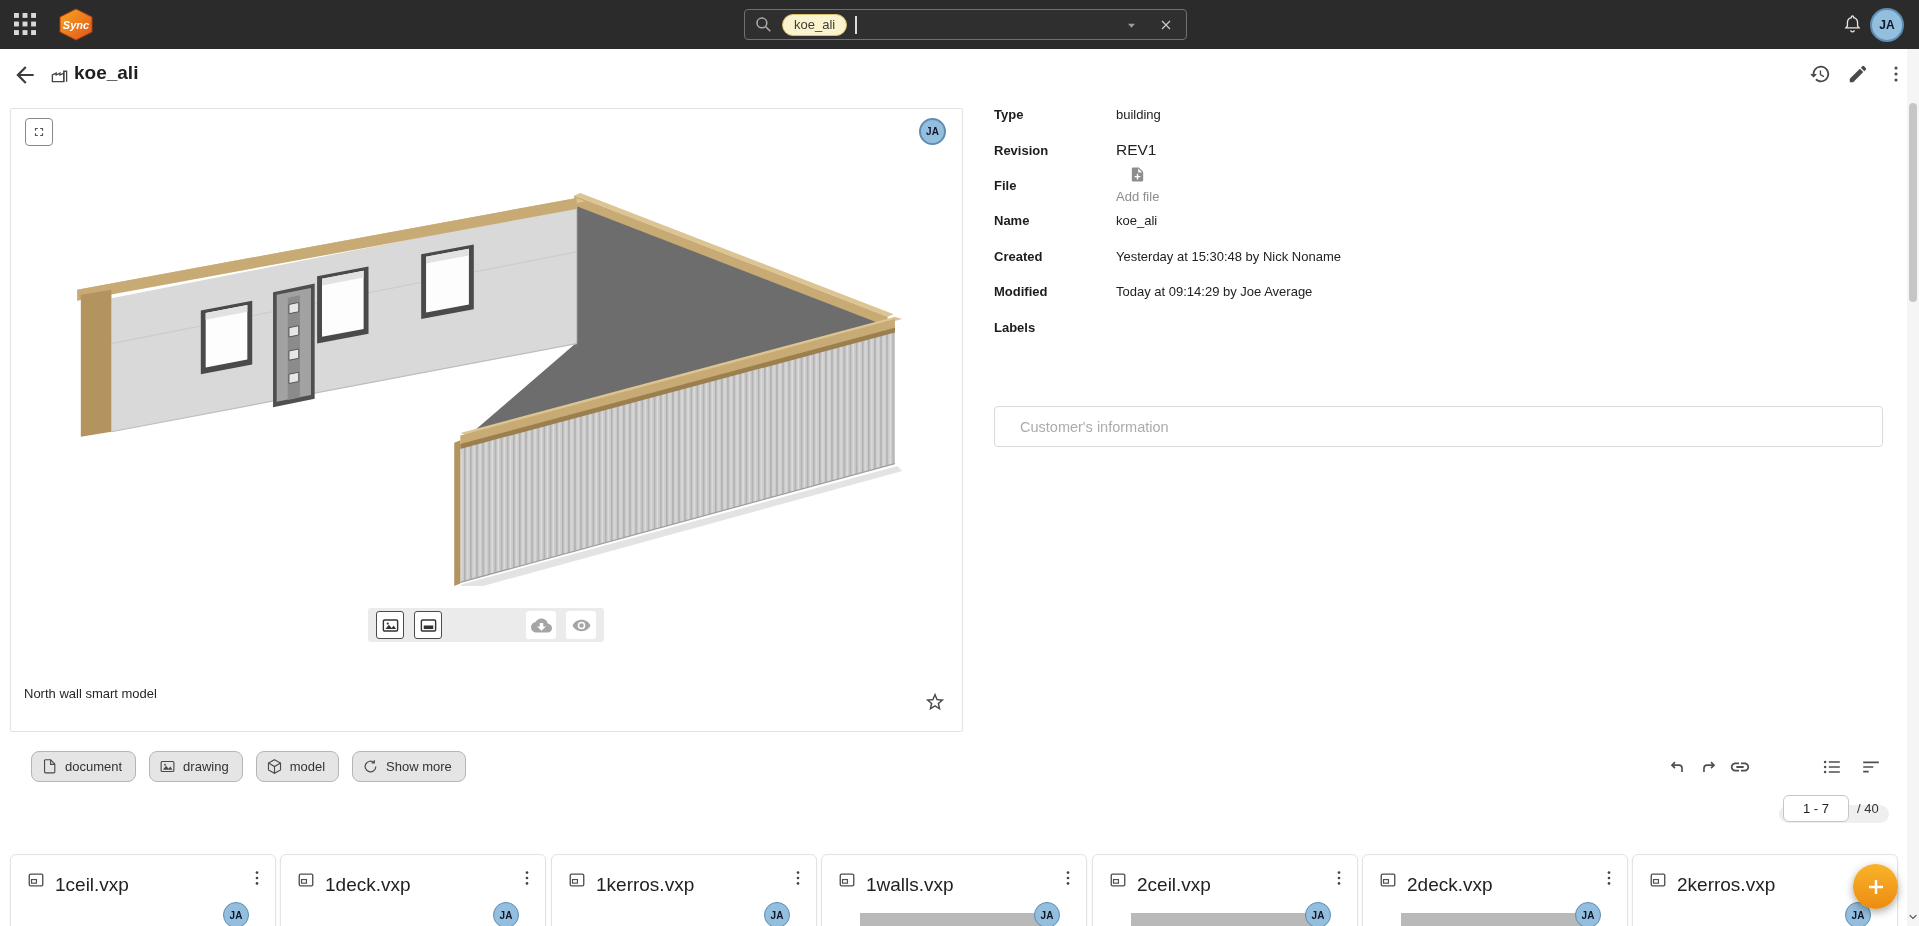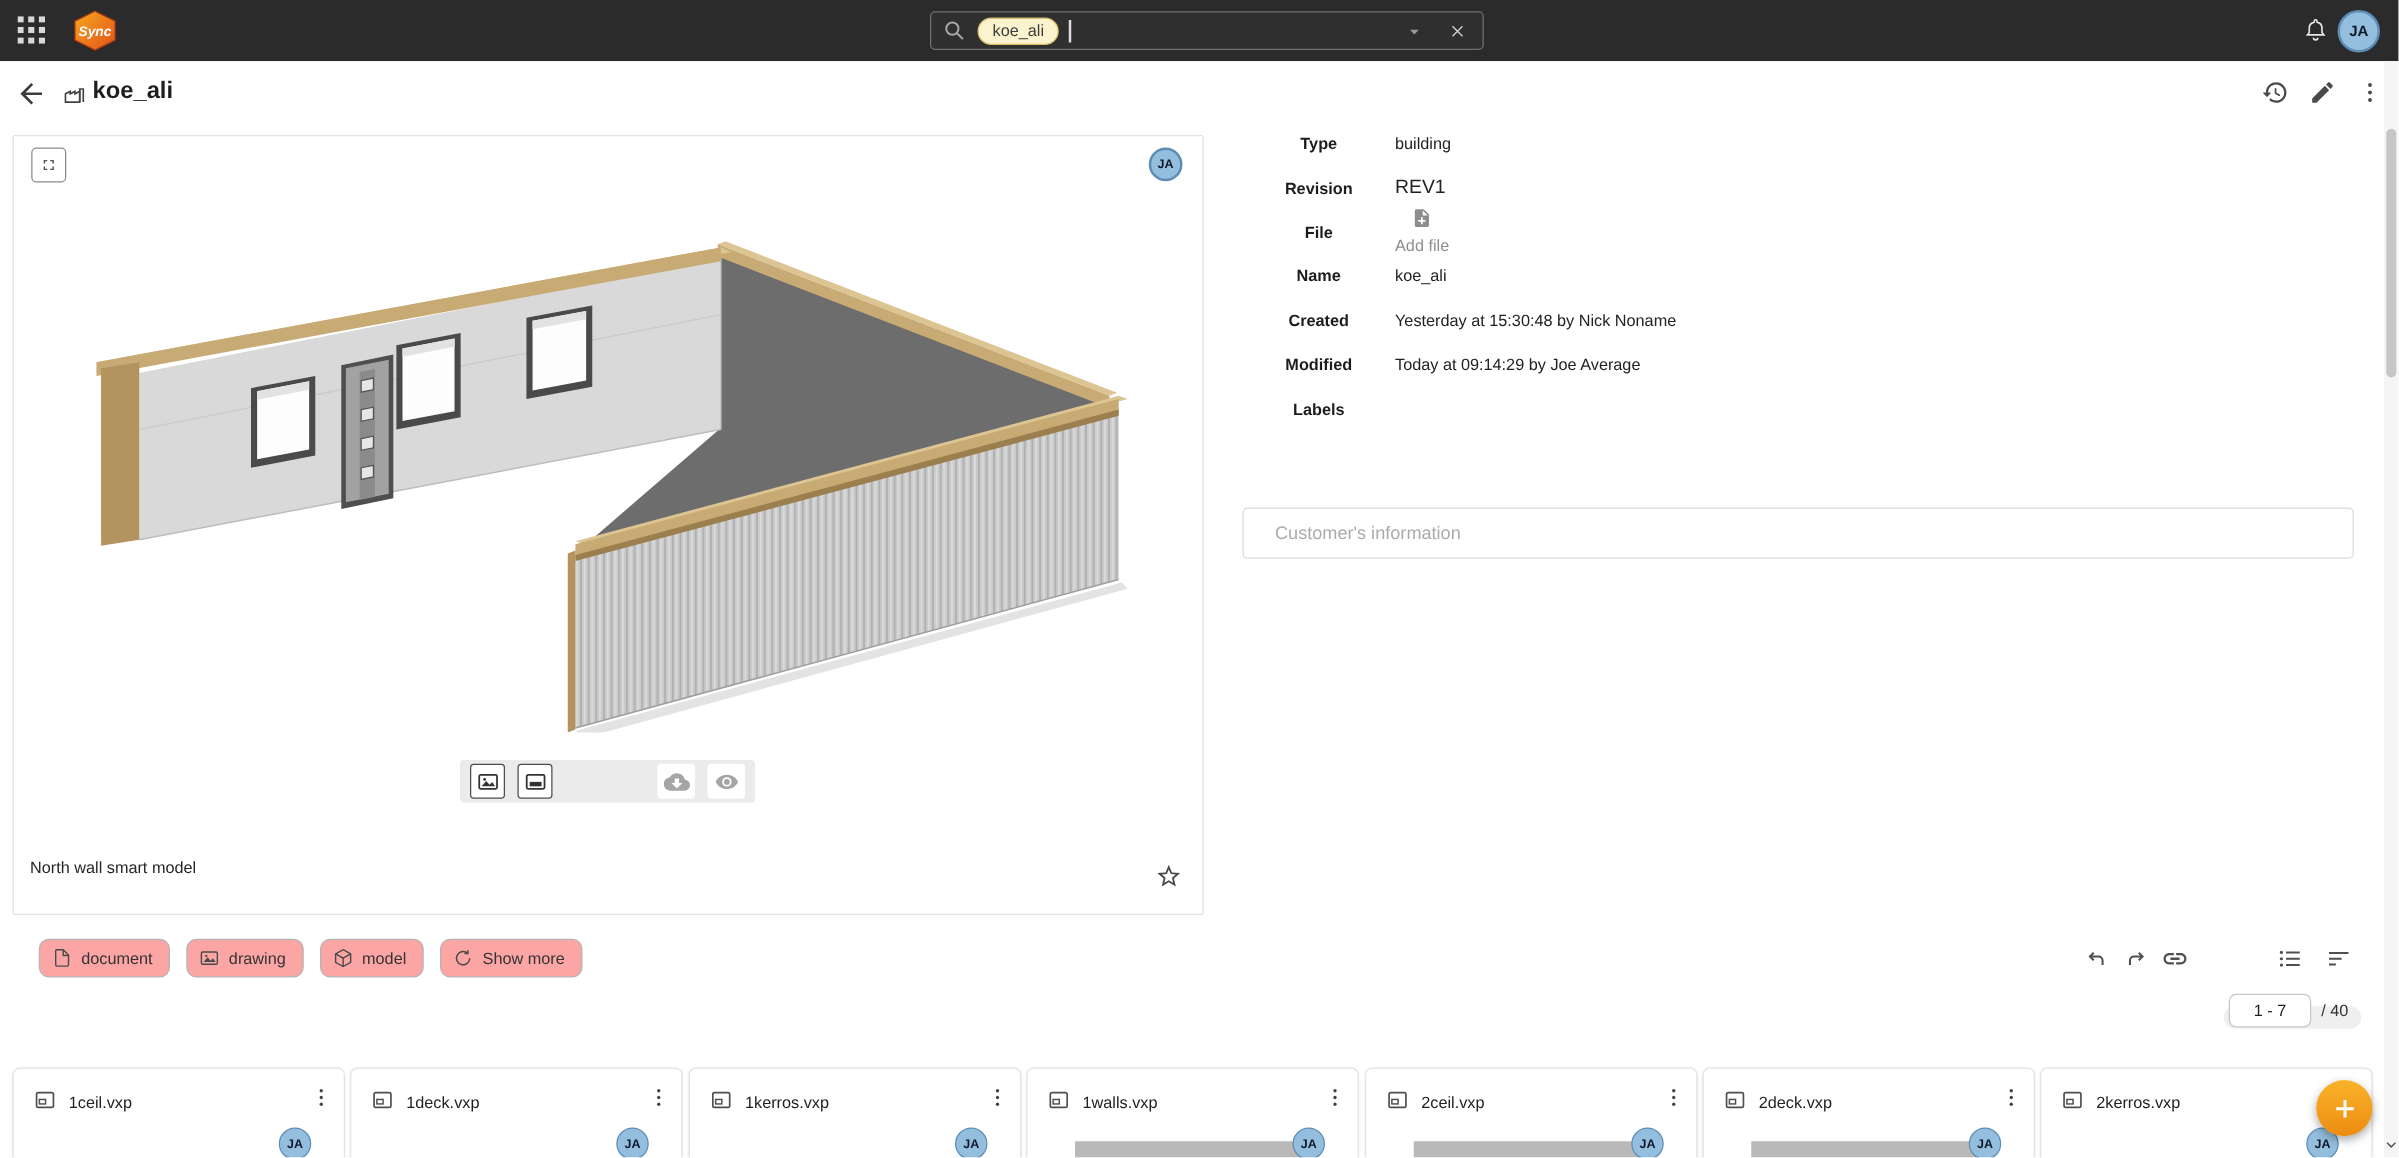--- a/index.html
+++ b/index.html
@@ -46,50 +46,50 @@
           border-radius:3px;display:flex;align-items:center;box-sizing:border-box;padding:0 8px;gap:10px;}
   .tbtn{width:28px;height:28px;background:#fff;border:1.5px solid #4c4c4c;border-radius:3px;
           display:flex;align-items:center;justify-content:center;color:#333;padding:0;cursor:pointer;}
   .tbtn.dim{border:none;width:30px;color:#a5a5a5;}
   .vt-spacer{flex:1;}
   .vcaption{position:absolute;left:13px;top:541px;font-size:13px;color:#262626;margin-top:36px;}
   .vstar{position:absolute;right:16px;bottom:14px;color:#4a4a4a;cursor:pointer;}
 
   
   .details{position:absolute;left:994px;top:97px;width:889px;}
-  .drow{display:flex;align-items:center;height:35.4px;text-align:center;}
+  .drow{display:flex;align-items:center;height:35.4px;}
   .dlabel{width:122px;flex:none;font-size:13px;font-weight:700;color:#1c1c1c;}
   .dvalue{font-size:13px;color:#222;}
   .dvalue.rev{font-size:15.5px;font-weight:500;}
   .addfile{display:flex;align-items:center;gap:6px;color:#8d8d8d;font-size:13px;cursor:pointer;flex-direction:column;}
   .custbox{position:absolute;left:994px;top:406px;width:889px;height:41px;border:1px solid #dadada;
           border-radius:4px;box-sizing:border-box;padding:0 12px 0 25px;font-size:14.5px;color:#333;
           background:#fff;font-family:inherit;outline:none;}
   .custbox::placeholder{color:#ababab;}
 
   
   .chips{position:absolute;left:31px;top:751px;display:flex;gap:13px;}
-  .chip{height:31px;border:1px solid #b5b5b5;border-radius:8px;background:#fca5a5;display:flex;
+  .chip{height:31px;border:1px solid #b5b5b5;border-radius:8px;background:#e5e5e5;display:flex;
         align-items:center;gap:7px;padding:0 13px 0 9px;font-size:13px;color:#333;cursor:pointer;
         box-sizing:border-box;}
   .chip .cic{color:#4a4a4a;display:flex;}
   .fbicon{position:absolute;top:756px;width:22px;height:22px;color:#4f4f4f;cursor:pointer;}
 
   
   .pager{position:absolute;left:1779px;top:805px;height:18px;background:#efefef;border-radius:9px;
          display:flex;align-items:center;gap:8px;padding:0 10px 12px 4px;box-sizing:border-box;}
   .pager-box{width:64px;height:25px;background:#fff;border:1px solid #c6c6c6;border-radius:6px;
          display:flex;align-items:center;justify-content:center;font-size:13px;color:#222;cursor:text;}
   .pager-total{font-size:13px;color:#333;}
 
   
   .fcard{position:absolute;top:854px;width:266px;height:120px;background:#fff;border:1px solid #e3e3e3;
          border-radius:6px;box-shadow:0 1px 2px rgba(0,0,0,.08);box-sizing:border-box;cursor:pointer;}
   .fc-icon{position:absolute;left:16px;top:16px;color:#4f4f4f;}
-  .fc-name{position:absolute;left:44px;top:19px;font-size:13px;color:#222;}
+  .fc-name{position:absolute;left:44px;top:19px;font-size:19px;color:#222;}
   .fc-kebab{position:absolute;right:8px;top:13px;color:#444;cursor:pointer;}
   .fc-preview{position:absolute;left:38px;right:44px;top:58px;height:62px;background:#b9b9b9;}
   .fcard .avatar{position:absolute;right:26px;top:47px;}
 
   
   .fab{position:absolute;left:1853px;top:864px;width:45px;height:45px;border-radius:50%;border:none;
        background:linear-gradient(180deg,#f9b32a,#ec8c12);box-shadow:0 3px 8px rgba(0,0,0,.35);
        display:flex;align-items:center;justify-content:center;cursor:pointer;}
   .scrollbar{position:absolute;right:0;top:49px;width:12px;height:877px;background:#f5f5f5;}
   .sthumb{position:absolute;left:2px;top:54px;width:8px;height:199px;background:#c6c6c6;border-radius:4px;cursor:pointer;}

